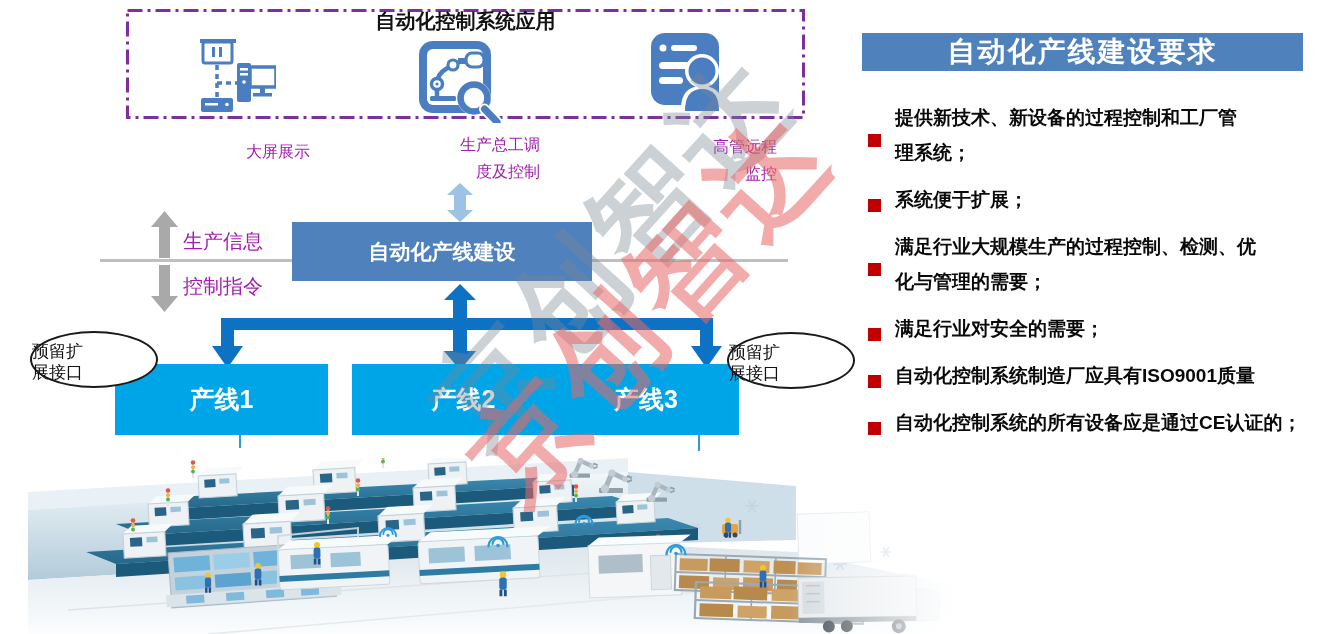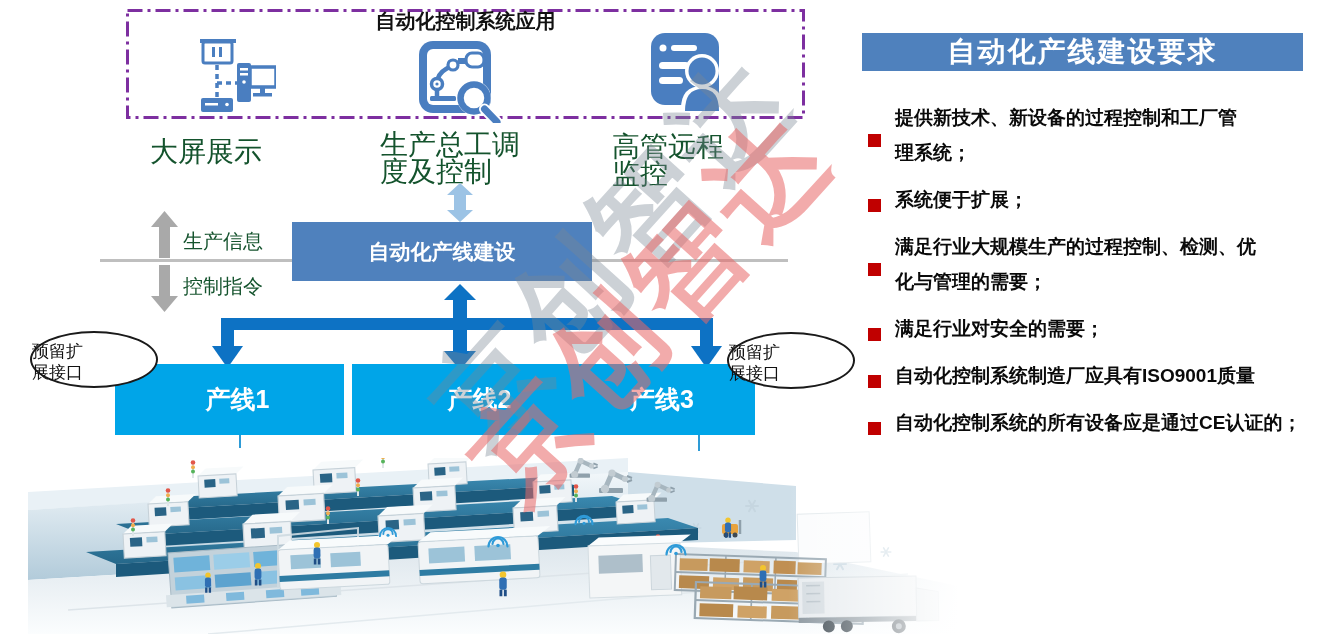--- a/index.html
+++ b/index.html
@@ -7,28 +7,28 @@
     --light-blue-arrow:#9cc3e5; --gray-arrow:#a9a9a9; --gray-line:#bfbfbf;
     --purple-border:#7d2fa0; --bullet-red:#c00000; --watermark-red:#e96767;
     --icon-blue:#4a7ec0;
   }
   html,body{margin:0;padding:0;background:#fff;}
   .stage{position:relative;width:1317px;height:634px;background:#fff;overflow:hidden;
          font-family:"Liberation Sans","DejaVu Sans",sans-serif;color:#111;}
   .abs{position:absolute;}
   
   .app-title{left:126px;top:8px;width:679px;text-align:center;font-size:20px;font-weight:bold;z-index:2;}
-  .icon-label{text-align:left;font-size:28px;line-height:27px;color:#14532d;z-index:2;}
+  .icon-label{text-align:right;font-size:16px;line-height:27px;color:#a21caf;z-index:2;}
   
-  .flow-label{font-size:20px;color:#14532d;z-index:2;}
+  .flow-label{font-size:20px;color:#a21caf;z-index:2;}
   .gray-line{left:100px;top:259px;width:688px;height:3px;background:var(--gray-line);z-index:0;}
   .center-box{left:292px;top:222px;width:300px;height:59px;background:var(--office-blue);
               color:#fff;font-size:21px;font-weight:bold;text-align:center;line-height:59px;z-index:2;}
   .pline{top:364px;height:71px;background:var(--cyan);color:#fff;font-size:25px;font-weight:bold;
-         text-align:center;line-height:71px;z-index:2;padding-left:16px;}
+         text-align:center;line-height:71px;z-index:2;}
   .pl1{left:115px;width:213px;} .pl2{left:352px;width:223px;} .pl3{left:553px;width:186px;}
   .ellipse{width:128px;height:57px;background:#fff;border:2px solid #1a1a1a;border-radius:50%;
            text-align:left;font-size:17px;line-height:21px;padding-top:8px;box-sizing:border-box;z-index:4;}
   .el-left{left:30px;top:331px;} .el-right{left:727px;top:332px;}
   .tick{width:2px;background:#2e9bd6;z-index:1;}
   
   .req-header{left:862px;top:33px;width:441px;height:38px;background:var(--office-blue);color:#fff;
               font-size:28px;font-weight:bold;text-align:center;line-height:38px;letter-spacing:2px;z-index:3;}
   .req-list{left:866px;top:88px;width:450px;margin:0;padding:0;list-style:none;z-index:3;}
   .req-item{display:flex;align-items:center;margin:12px 0 7px 0;}

